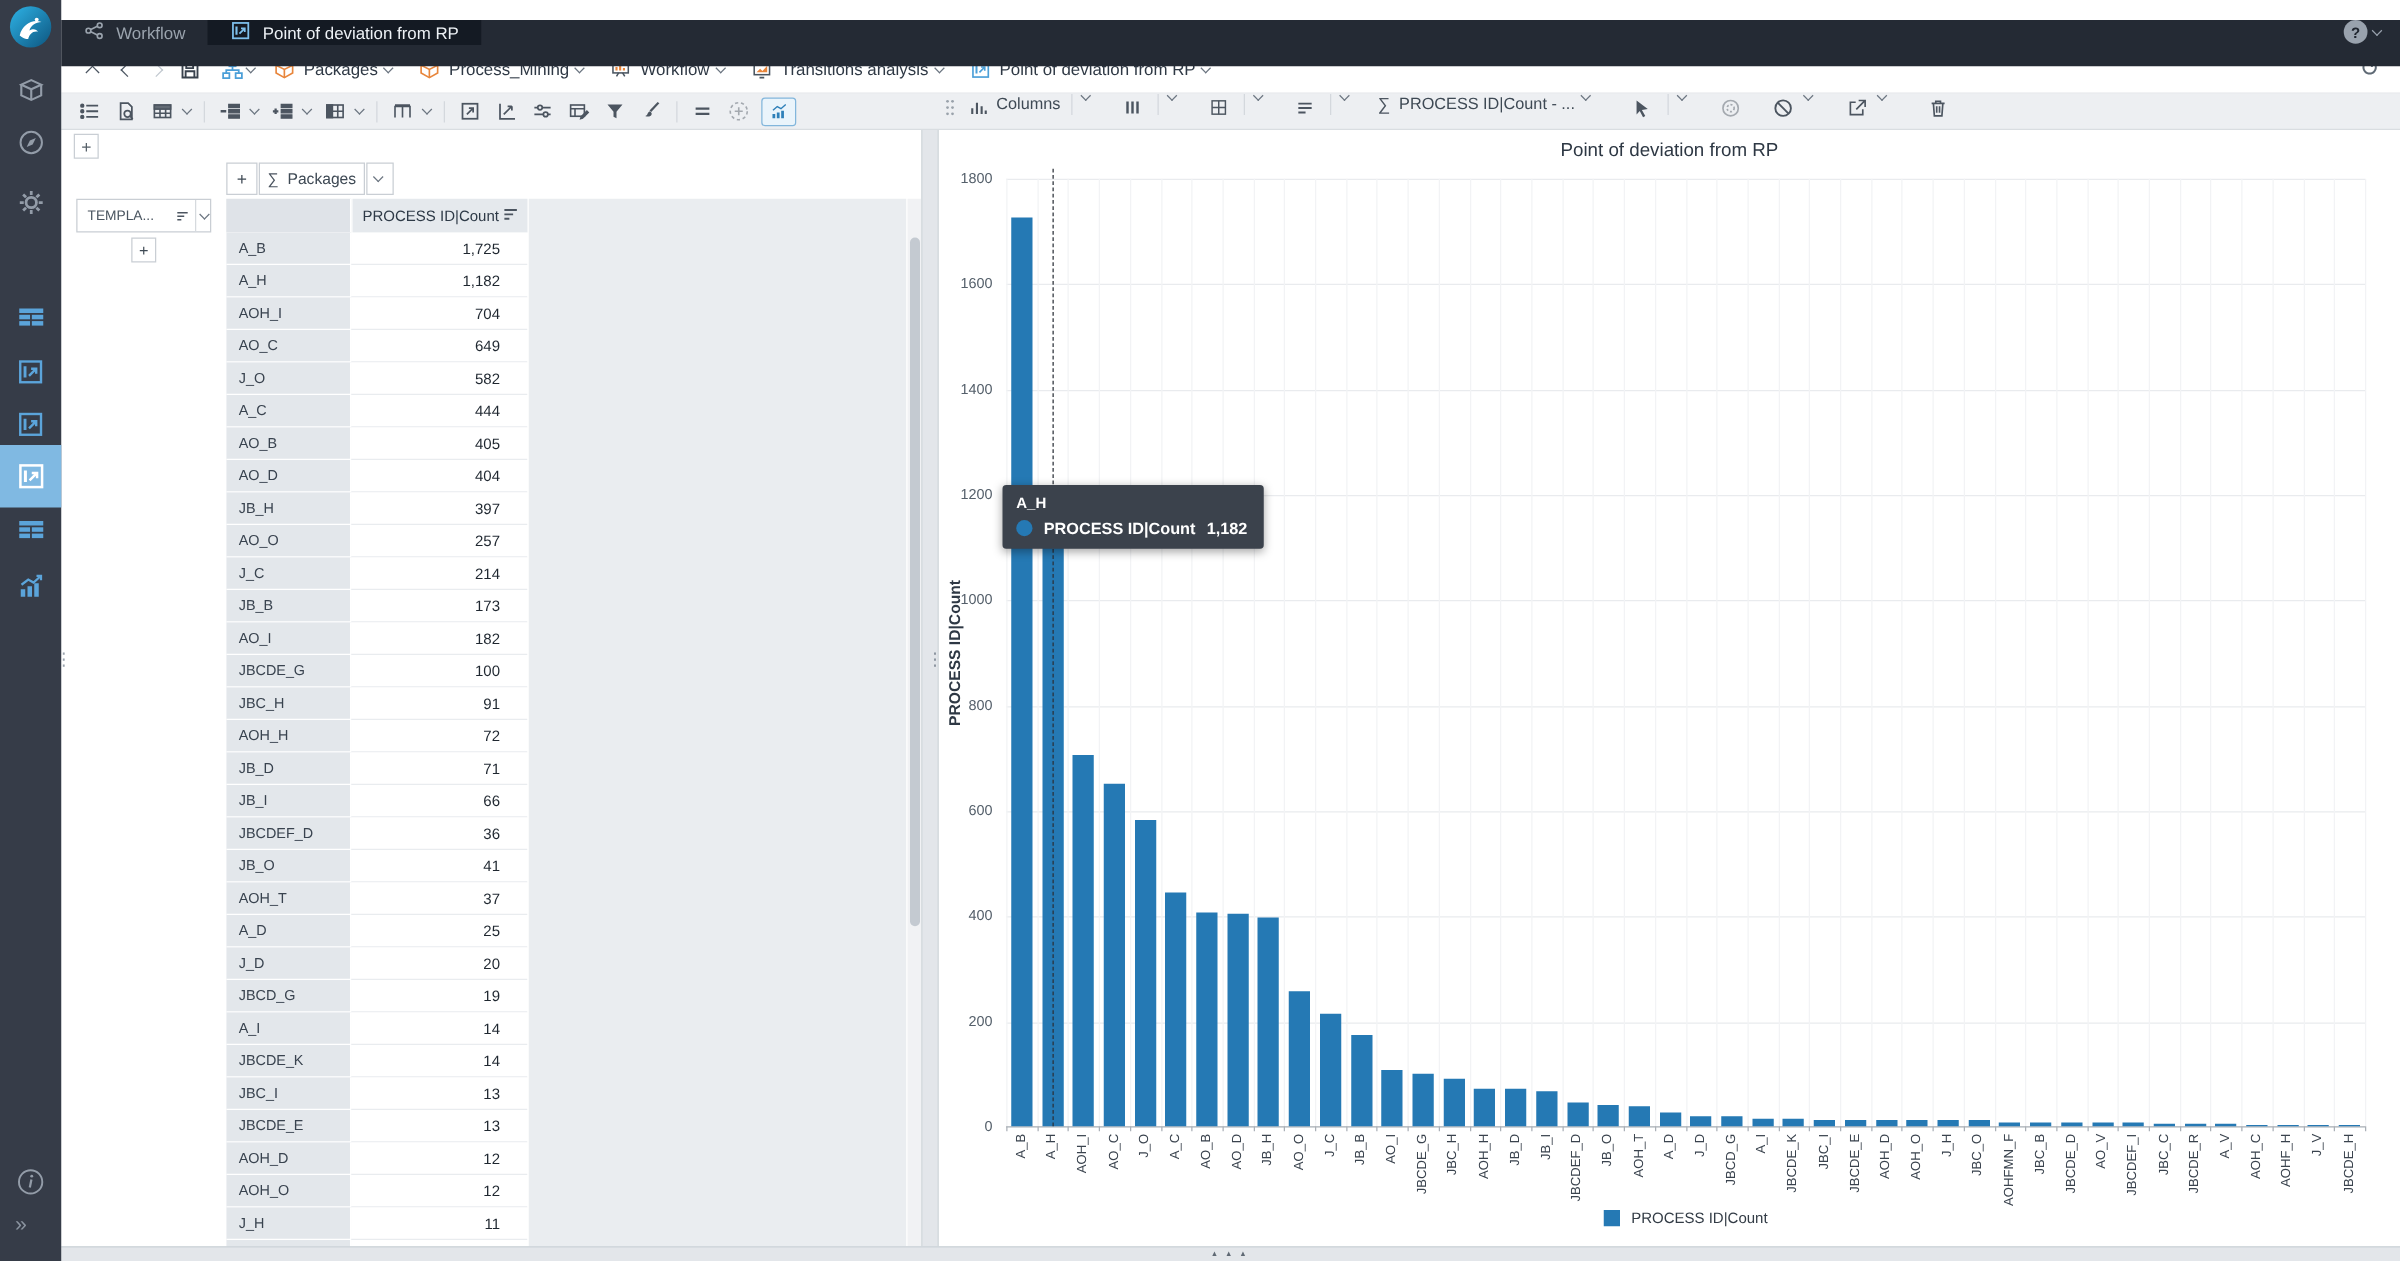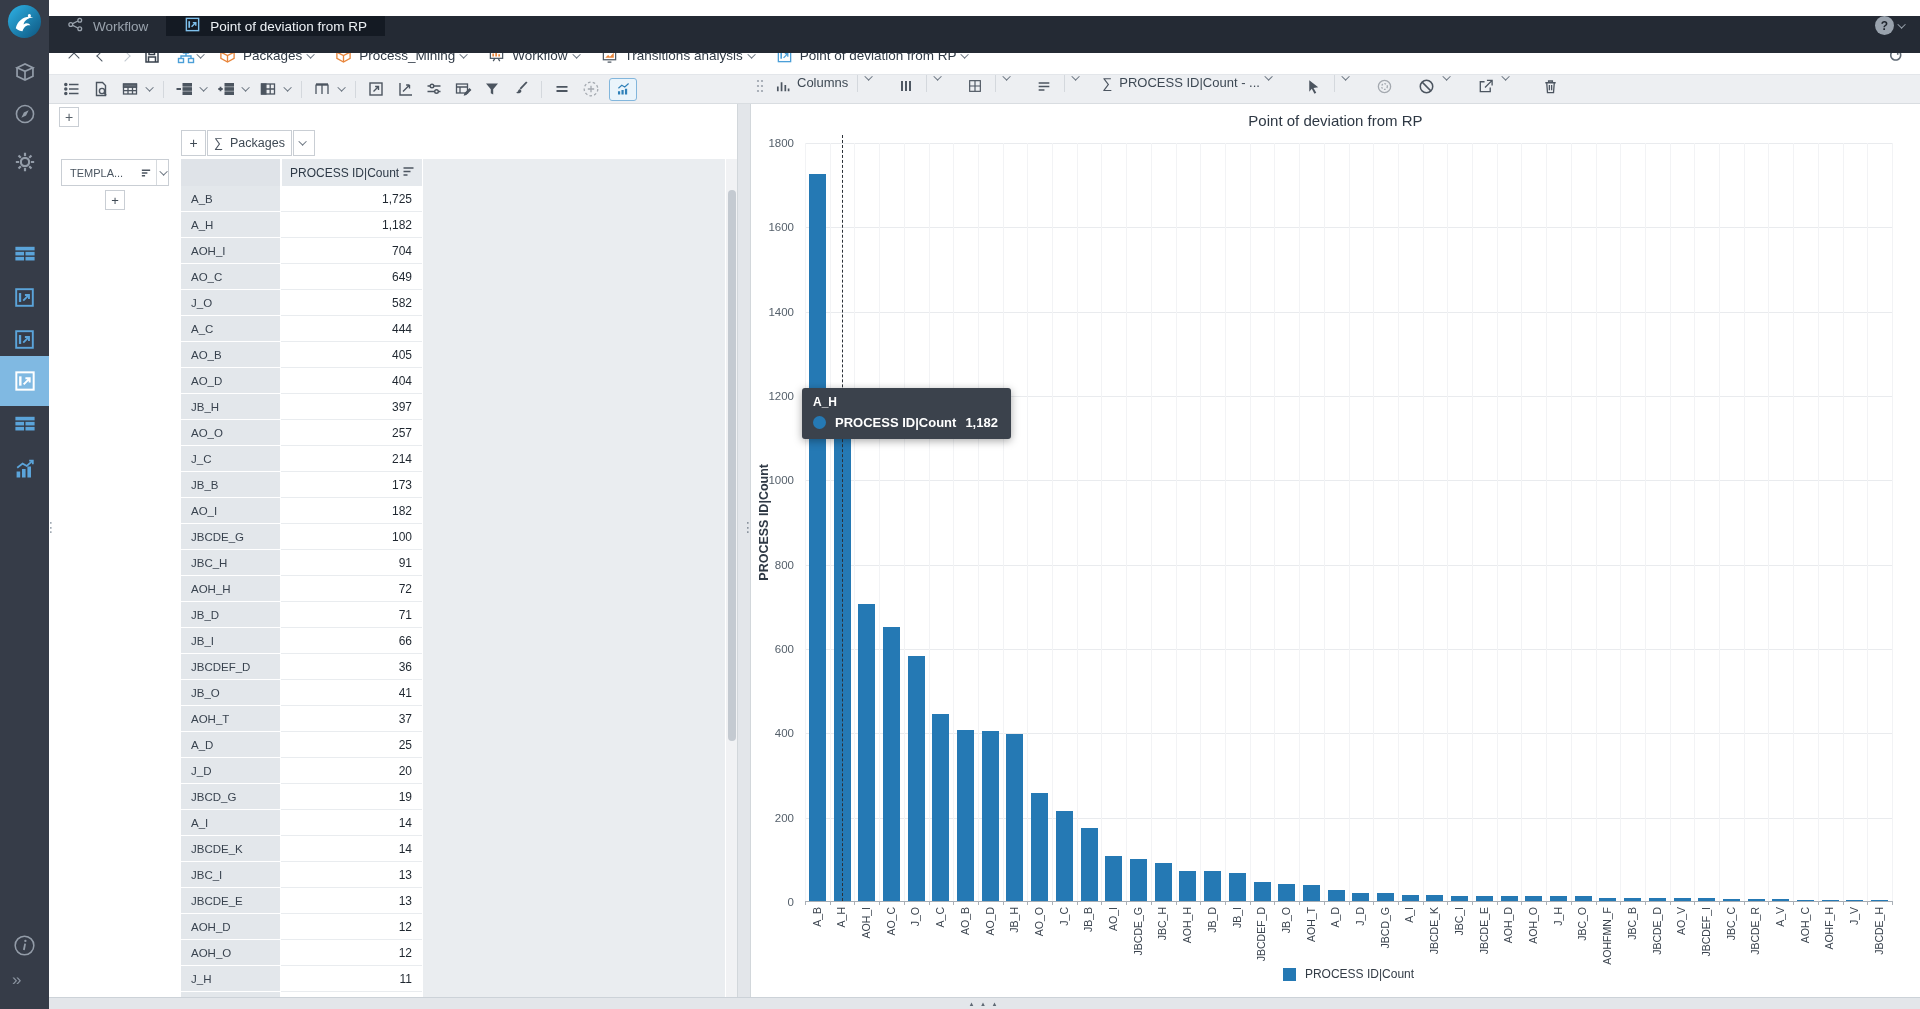--- a/index.html
+++ b/index.html
@@ -60,21 +60,21 @@
   .b-measchev { left:244px; top:26px; width:22px; height:26px; }
 
   .thead-blank { position:absolute; left:132px; top:55px; width:100px; height:27px; background:#dfe3e8; border-right:1px solid #fff; }
   .thead-val { position:absolute; left:233px; top:55px; width:140px; height:27px; background:#e5e9ed; display:flex; align-items:center; padding:0 7px 0 8px; font-size:12px; color:#2e3a47; cursor:pointer; }
   .filler { position:absolute; left:374px; top:55px; width:302px; bottom:0; background:#eaedf0; }
   .vsb { position:absolute; left:677px; top:55px; width:11px; bottom:0; background:#f1f2f4; }
   .vsb-thumb { position:absolute; left:1.5px; top:31px; width:8px; height:551px; background:#c4cad1; border-radius:4px; cursor:pointer; }
   .tbody { position:absolute; left:132px; top:82px; width:241px; bottom:0; overflow:hidden; }
   .trow { display:flex; height:26px; }
   .tlab { width:100px; background:#e3e7eb; border-bottom:1px solid #fff; border-right:1px solid #fff; font-size:11.5px; color:#39434f; display:flex; align-items:center; padding-left:10px; cursor:pointer; }
-  .tval { width:141px; background:#fff; border-bottom:1px solid #e9ecef; font-size:12px; color:#1f2730; display:flex; align-items:center; justify-content:flex-end; padding-right:10px; cursor:pointer; }
+  .tval { width:141px; background:#fff; border-bottom:1px solid #e9ecef; font-size:12px; color:#1f2730; display:flex; align-items:center; justify-content:flex-end; padding-right:22px; cursor:pointer; }
 
   
   .vdivider { position:absolute; left:737px; top:104px; width:14px; bottom:0; background:#e3e6ea; border-left:1px solid #d2d7db; border-right:1px solid #d2d7db; z-index:6; cursor:col-resize; }
   .vd-dots { position:absolute; left:3px; top:420px; color:#858e99; font-size:14px; line-height:7px; }
   .edge-handle { position:absolute; left:44px; top:524px; color:#9aa3ad; font-size:14px; line-height:7px; z-index:21; cursor:col-resize; }
 
   
   .chart-panel { position:absolute; left:751px; top:104px; right:0; bottom:0; background:#fff; z-index:4; }
   .chart-title { position:absolute; top:8px; left:0; right:0; text-align:center; font-size:15px; color:#2e3844; }
   .ylab { position:absolute; left:4px; top:39px; height:759px; width:18px; display:flex; align-items:center; justify-content:center; }

